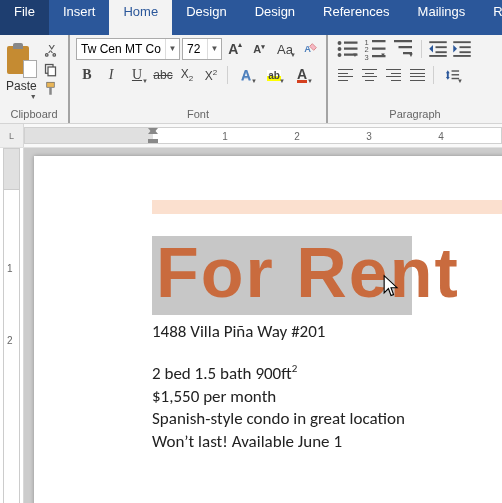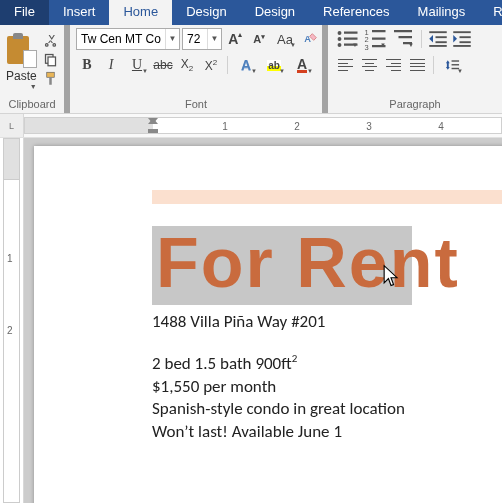--- a/index.html
+++ b/index.html
@@ -1,26 +1,26 @@
 <!DOCTYPE html>
 <html><head>
 <meta charset="utf-8">
 <style>
   * { box-sizing: border-box; margin: 0; padding: 0; }
   body { font-family: "Segoe UI", Tahoma, sans-serif; font-size: 12px; background: #fff; width: 502px; height: 503px; overflow: hidden; }
 
   
-  .tabstrip { background: #2b579a; height: 25px; display: flex; align-items: stretch; color: #fff; }
+  .tabstrip { background: #2b579a; height: 35px; display: flex; align-items: stretch; color: #fff; }
   .tab { padding: 4px 14px 0; font-size: 13px; cursor: pointer; }
   .tab.file { background: #1e3e70; }
   .tab.active { background: #f3f3f3; color: #2b579a; }
 
   
   .ribbon { background: #f3f3f3; border-bottom: 1px solid #d4d4d4; height: 89px; display: flex; }
-  .group { border-right: 6px solid #a3a3a3; padding: 3px 6px 0; display: flex; flex-direction: column; position: relative; }
+  .group { border-right: 2px solid #a3a3a3; padding: 3px 6px 0; display: flex; flex-direction: column; position: relative; }
   .group-body { flex: 1; display: flex; }
   .group-label { text-align: center; font-size: 11px; color: #666; padding: 1px 0 3px; position: relative; }
 
   
   .clip-col { display: flex; flex-direction: column; align-items: flex-end; }
   .paste-ic { width: 30px; height: 36px; position: relative; margin-top: 4px;}
   .board { width: 22px; height: 28px; background: #c58b32; border-radius: 2px; position: absolute; left: 0; top: 4px; }
   .clip { width: 10px; height: 6px; background: #888; border-radius: 2px 2px 0 0; position: absolute; left: 6px; top: 1px; }
   .sheet { width: 14px; height: 18px; background: #fff; border: 1px solid #aaa; position: absolute; right: 0; bottom: 0; }
   .paste-lbl { font-size: 12px; color: #333; margin-top: 1px; }

